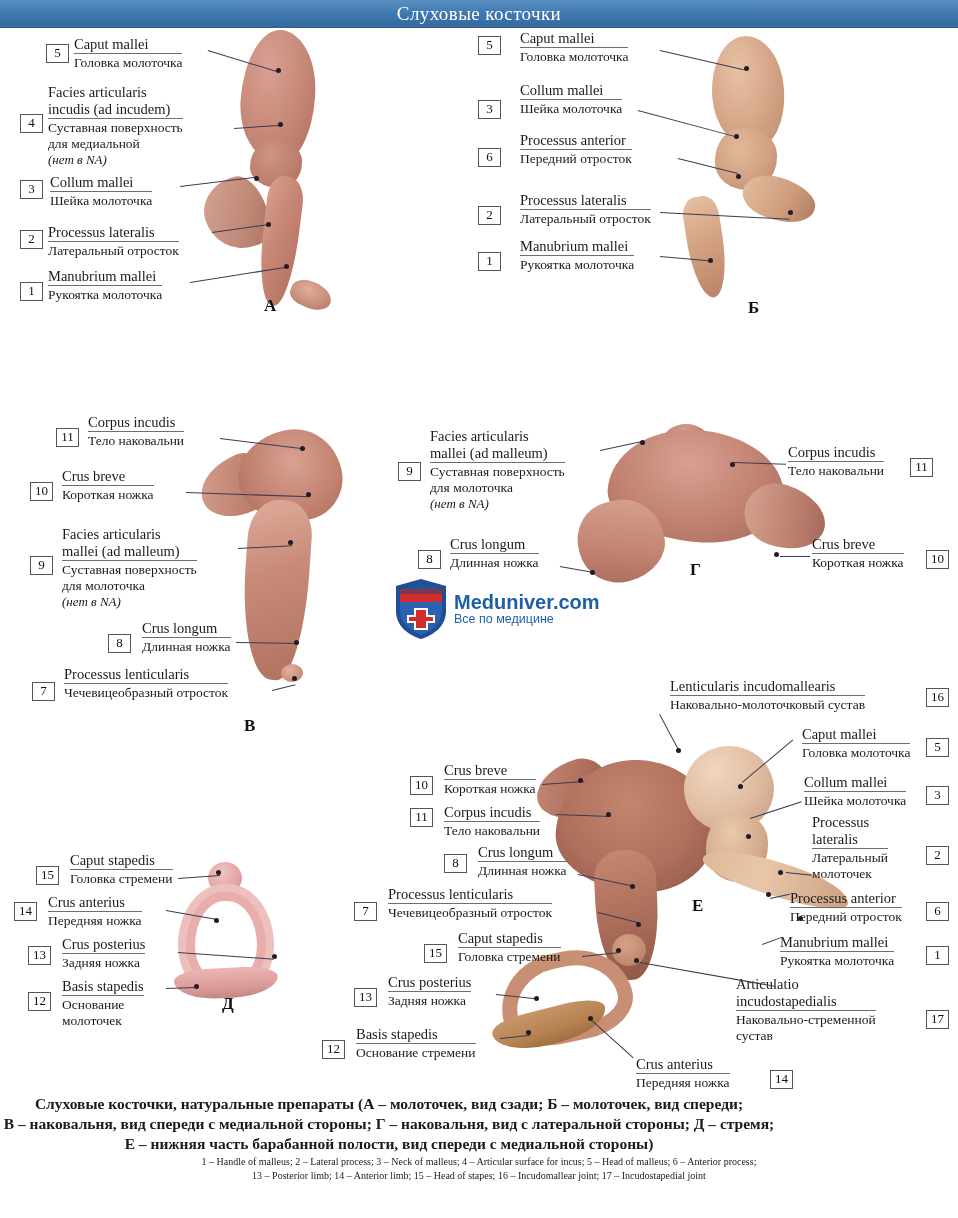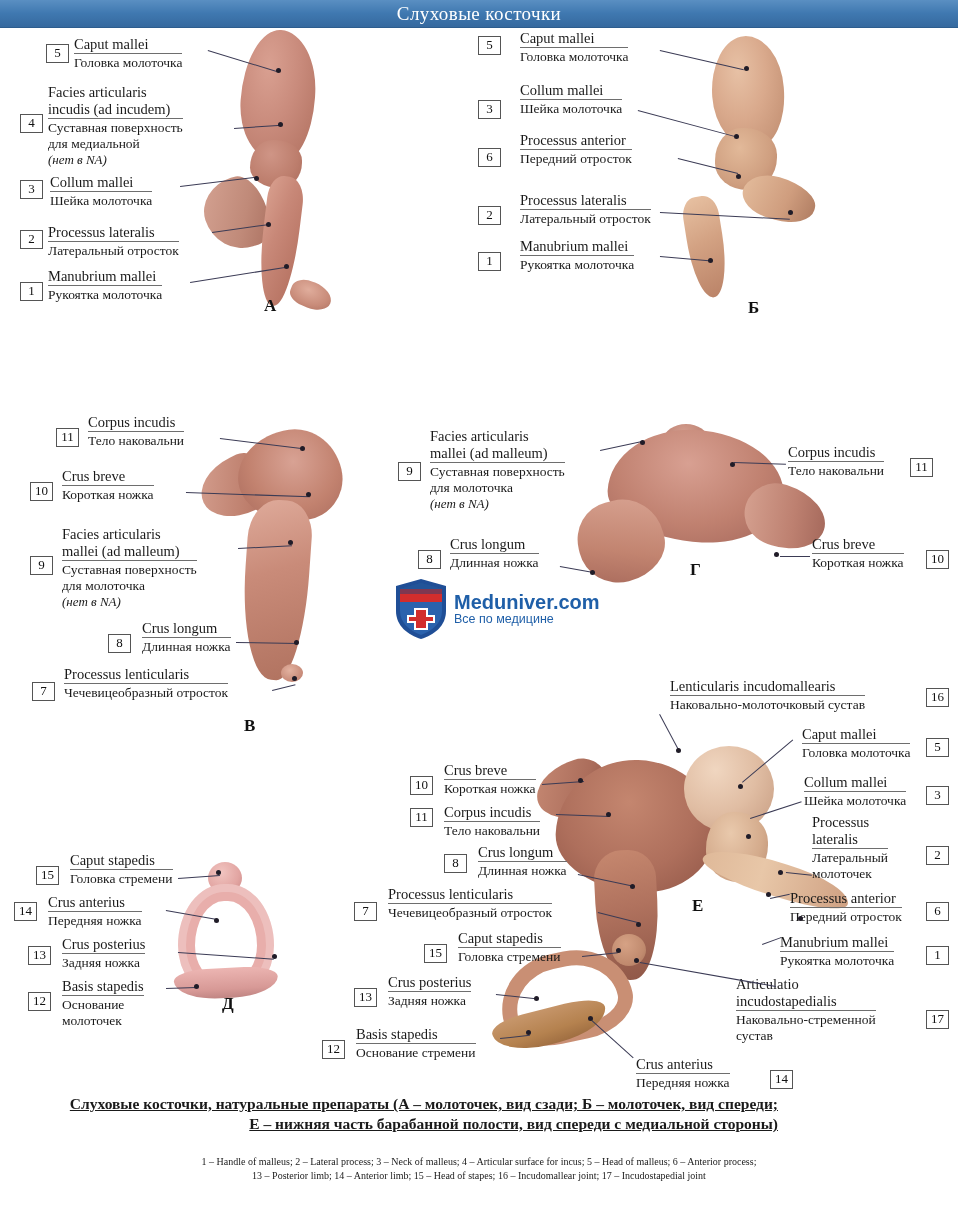--- a/index.html
+++ b/index.html
@@ -336,25 +336,24 @@
     font-family: "Liberation Sans", sans-serif;
     font-size: 12.5px;
     color: #1f5fa8;
   }
 
   
   .caption {
     position: absolute;
     left: 0; top: 1094px;
     width: 778px;
-    text-align: right;
+    text-align: center;
     font-weight: bold;
     font-size: 15.5px;
     line-height: 1.28;
-    text-decoration: underline;
   }
   .legend {
     position: absolute;
     left: 0; top: 1155px;
     width: 958px;
     text-align: center;
     font-size: 10px;
     line-height: 1.35;
   }
   .legend div { white-space: nowrap; }
@@ -740,19 +739,20 @@
 <div class="num" style="left:770px; top:1070px;">14</div>
 <div class="lbl" style="left:636px; top:1056px;">
   <span class="lat">Crus anterius</span>
   <span class="rus">Передняя ножка</span>
 </div>
 <div class="ln" style="left:592px; top:1020px; width:56px; transform:rotate(42deg);"></div>
 <div class="dot" style="left:588px; top:1016px;"></div>
 
 <div class="caption">
   <div>Слуховые косточки, натуральные препараты (А – молоточек, вид сзади; Б – молоточек, вид спереди;</div>
+  <div>В – наковальня, вид спереди с медиальной стороны; Г – наковальня, вид с латеральной стороны; Д – стремя;</div>
   <div>Е – нижняя часть барабанной полости, вид спереди с медиальной стороны)</div>
 </div>
 
 <div class="legend">
   <div>1 – Handle of malleus; 2 – Lateral process; 3 – Neck of malleus; 4 – Articular surface for incus; 5 – Head of malleus; 6 – Anterior process;</div>
   <div>13 – Posterior limb; 14 – Anterior limb; 15 – Head of stapes; 16 – Incudomallear joint; 17 – Incudostapedial joint</div>
 </div>
 
 </body></html>

